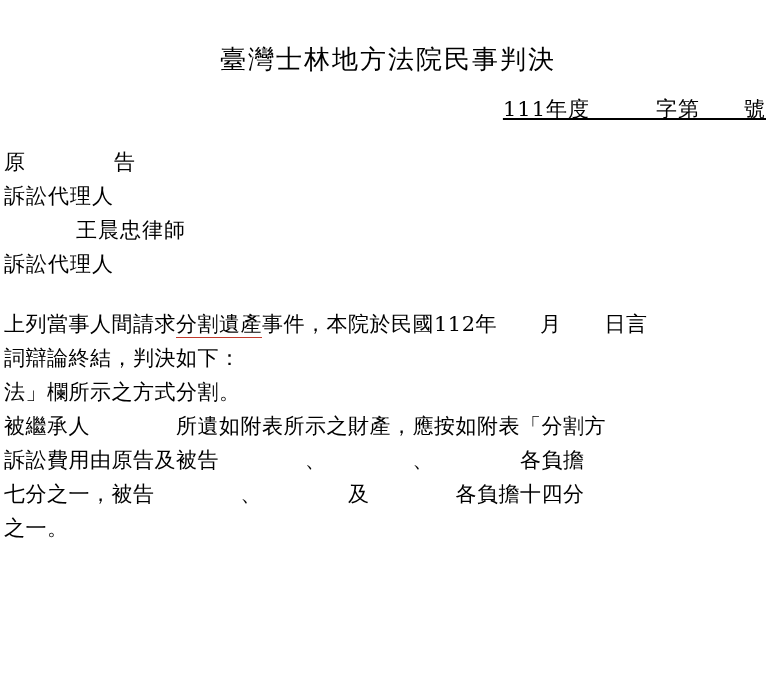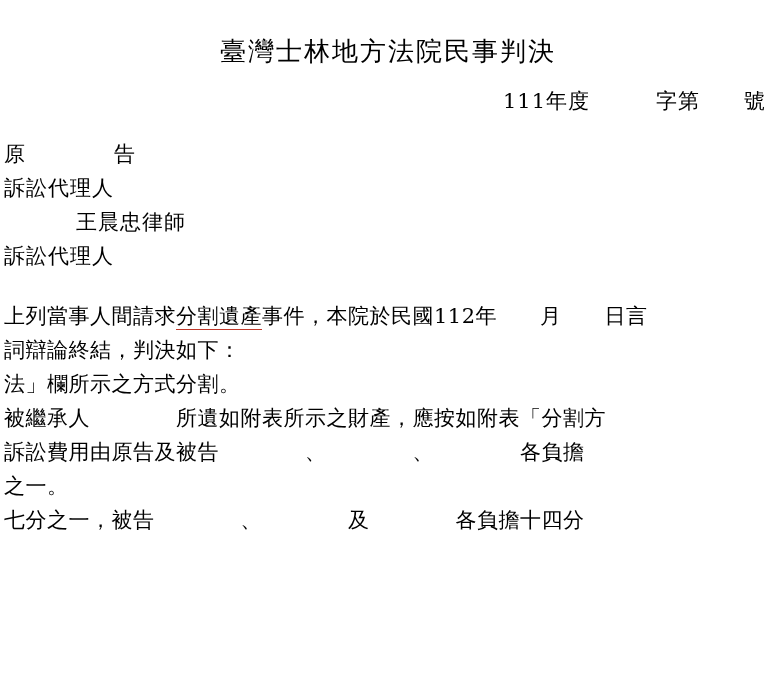--- a/index.html
+++ b/index.html
@@ -17,32 +17,33 @@
   .page {
     position: relative;
     width: 776px;
     height: 677px;
     background: #ffffff;
   }
   .doc-title {
     text-align: center;
     font-size: 26px;
     letter-spacing: 2px;
-    margin: 4px;
+    margin: 12px;
     padding-top: 30px;
     font-weight: 500;
     font-family: "DejaVu Serif", "Liberation Serif", serif;
   }
   .case-line {
     margin-top: 18px;
     padding-right: 10px;
     font-size: 21px;
     text-align: right;
     letter-spacing: 1px;
     white-space: pre;
+    text-decoration: underline;
   }
   .party-block {
     margin-top: 22px;
     padding-left: 4px;
     font-size: 21px;
     line-height: 1.62;
   }
   .party-row {
     white-space: pre;
     letter-spacing: 1px;
@@ -86,17 +87,17 @@
     <div class="party-row indent">王晨忠律師</div>
     <div class="party-row">訴訟代理人</div>
   </div>
 
   <div class="body-block">
     <div class="body-line"><span>上列當事人間請求</span><span class="ul-red">分割遺產</span><span>事件，本院於民國112年　　月　　日言</span></div>
     <div class="body-line">詞辯論終結，判決如下：</div>
     <div class="body-line">法」欄所示之方式分割。</div>
     <div class="body-line">被繼承人　　　　所遺如附表所示之財產，應按如附表「分割方</div>
     <div class="body-line">訴訟費用由原告及被告　　　　、　　　　、　　　　各負擔</div>
+    <div class="body-line">七分之一，被告　　　　、　　　　及　　　　各負擔十四分</div>
     <div class="body-line">之一。</div>
-    <div class="body-line">七分之一，被告　　　　、　　　　及　　　　各負擔十四分</div>
   </div>
 
 </div>
 
 </body></html>

